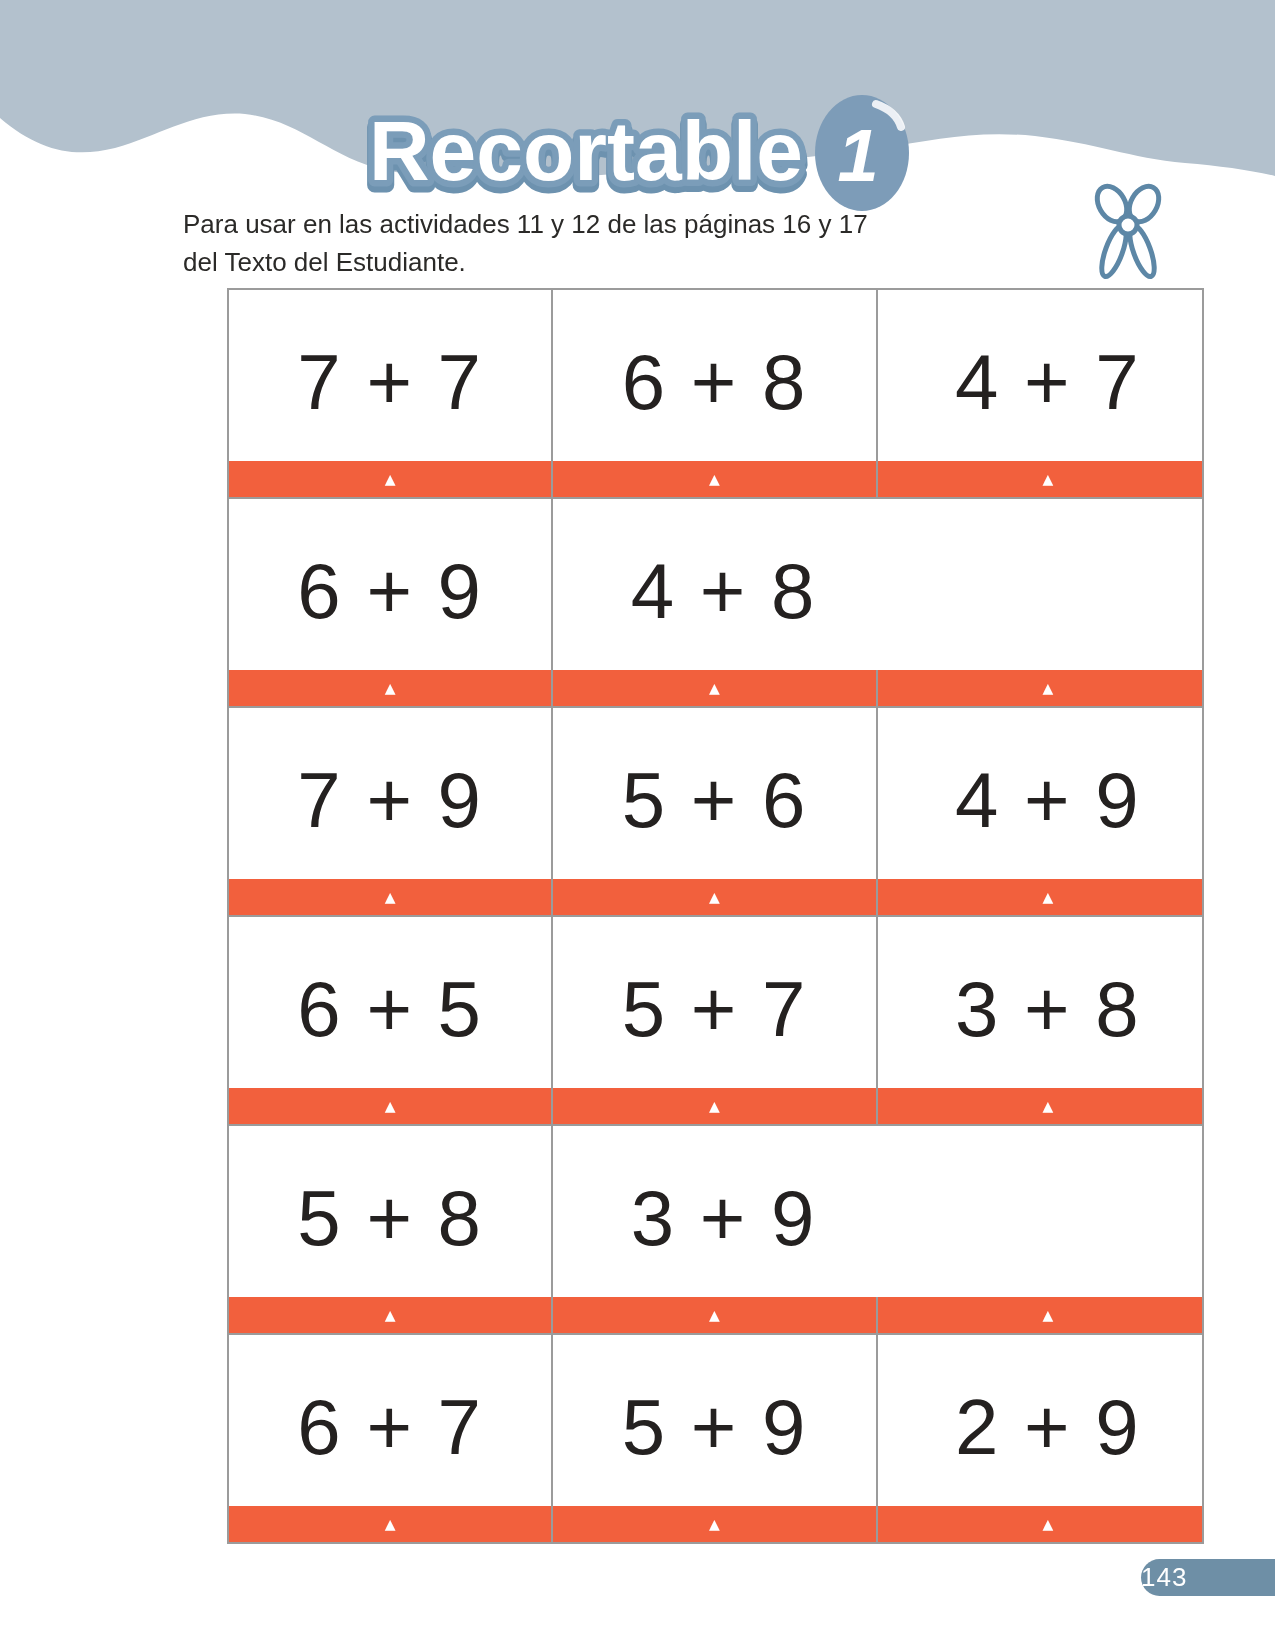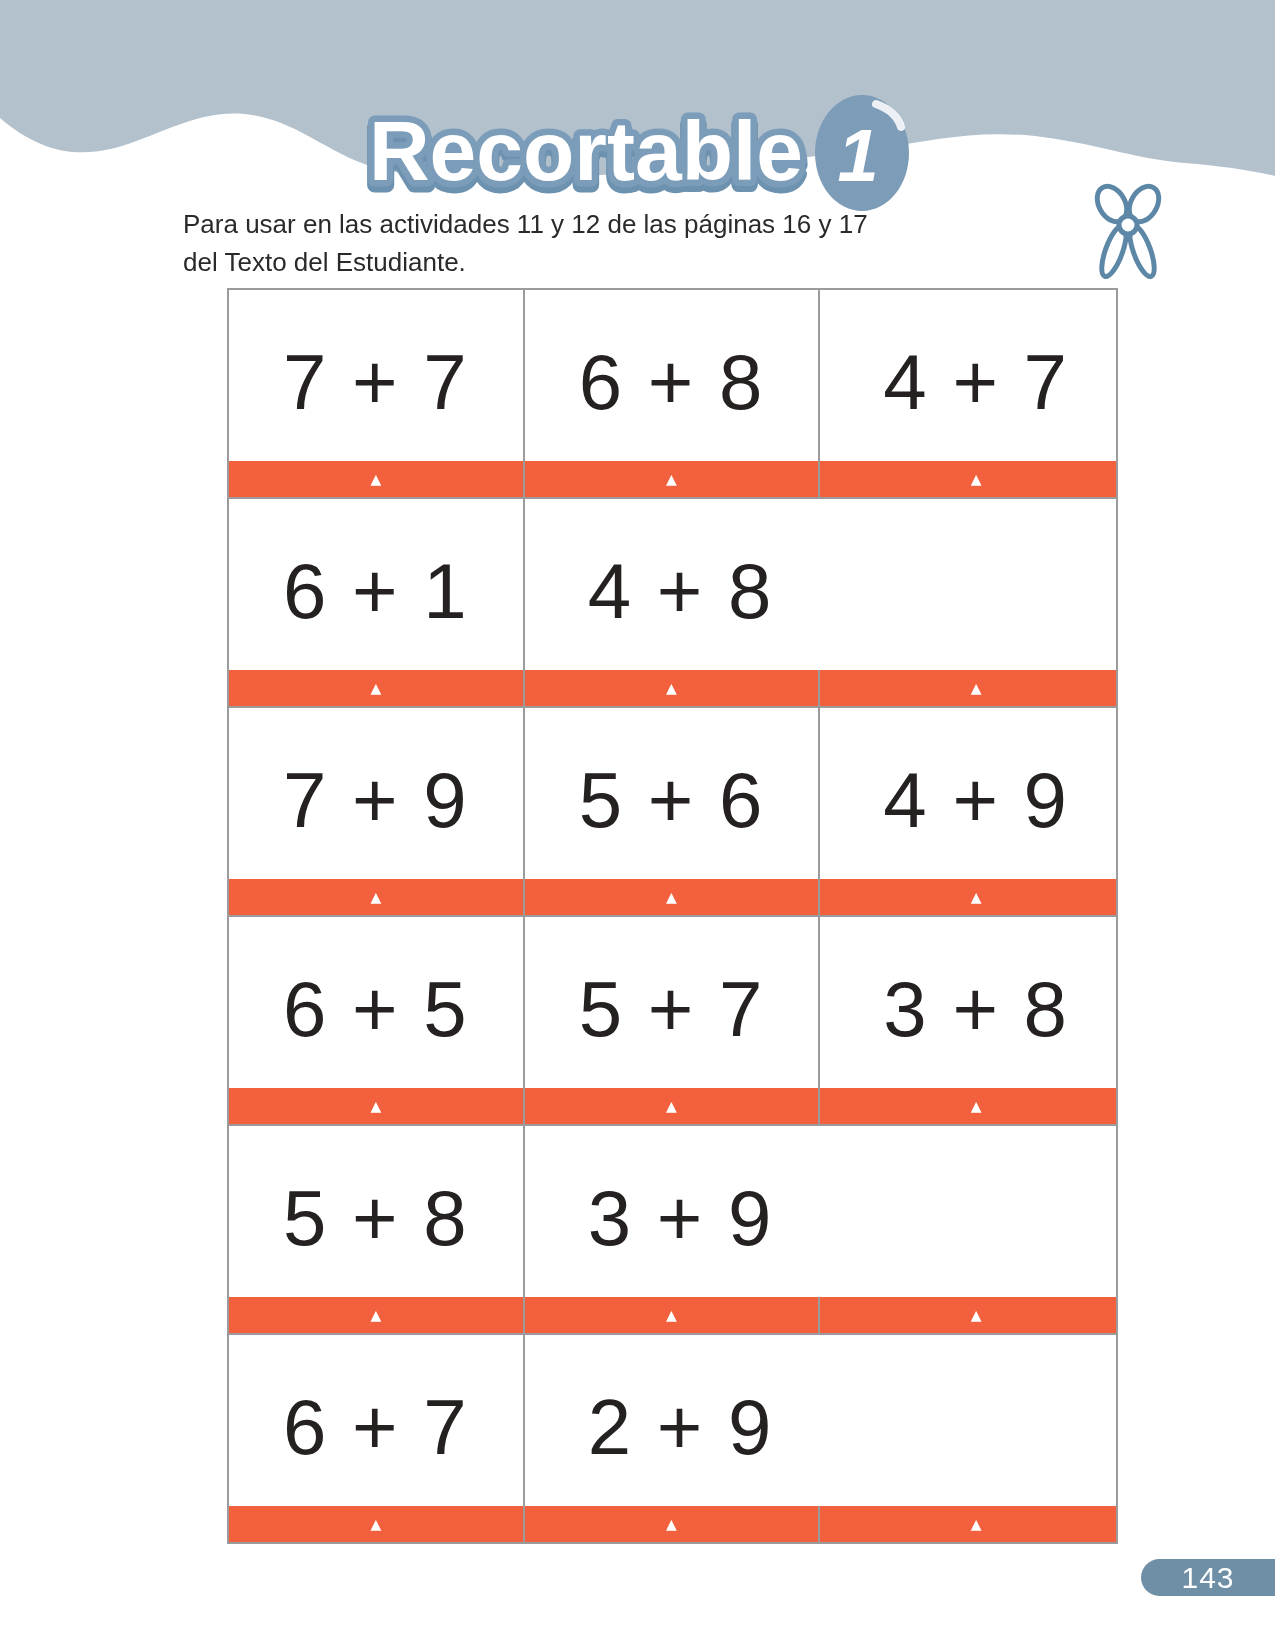--- a/index.html
+++ b/index.html
@@ -22,21 +22,21 @@
   .title-number{
     font-family:"Liberation Sans",sans-serif;font-weight:bold;font-size:74px;
     fill:#ffffff;font-style:italic;
   }
   .instructions{
     position:absolute;left:183px;top:181px;width:760px;
     font-size:26px;line-height:38px;color:#2b2a28;margin-top:24px;
   }
   
   .card-table{
-    position:absolute;left:227px;top:288px;width:891px;
+    position:absolute;left:227px;top:288px;width:977px;
     border:2px solid #9b9b9b;box-sizing:border-box;background:#ffffff;
   }
   .card-row{border-bottom:2px solid #9b9b9b;}
   .card-row:last-child{border-bottom:none;border-radius:15px;}
   .cells,.strips{display:grid;grid-template-columns:1fr 1fr 1fr;}
   .cell{
     height:171px;border-right:2px solid #9b9b9b;box-sizing:border-box;
     display:flex;align-items:center;justify-content:center;padding-top:14px;
     font-size:78px;color:#242120;letter-spacing:2px;
   }
@@ -46,22 +46,22 @@
     box-sizing:border-box;display:flex;align-items:center;justify-content:center;
   }
   .strip .tri{
     color:#ffffff;font-size:14px;line-height:1;
     font-family:"DejaVu Sans",sans-serif;
   }
   
   .page-pill{
     position:absolute;left:1141px;top:1559px;width:134px;height:37px;
     background:#6e8fa6;border-radius:19px 0 0 19px;
-    display:flex;align-items:center;justify-content:center;
-    color:#ffffff;font-size:30px;letter-spacing:1px;
+    display:flex;align-items:center;justify-content:flex-start;
+    color:#ffffff;font-size:26px;letter-spacing:1px;
   }
 </style>
 </head>
 <body>
 
 <svg class="header-svg" width="1275" height="320" viewBox="0 0 1275 320">
 
   <path fill="#b3c1cd" d="M0,118 C40,152 75,158 115,148 C160,136 195,110 245,114
            C300,120 330,158 385,170 C480,188 560,178 640,172
            C730,165 810,158 880,148 C935,140 975,130 1035,136
@@ -107,21 +107,21 @@
           <span class="tri">▲</span>
         </div>
       <div class="strip">
           <span class="tri">▲</span>
         </div>
     </div>
   </div>
 
   <div class="card-row">
     <div class="cells">
-      <div class="cell">6 + 1</div>
+      <div class="cell">6 + 9</div>
       <div class="cell">4 + 8</div>
     </div>
     <div class="strips">
       <div class="strip">
           <span class="tri">▲</span>
         </div>
       <div class="strip">
           <span class="tri">▲</span>
         </div>
       <div class="strip">
@@ -182,20 +182,21 @@
         </div>
       <div class="strip">
           <span class="tri">▲</span>
         </div>
     </div>
   </div>
 
   <div class="card-row">
     <div class="cells">
       <div class="cell">6 + 7</div>
+      <div class="cell">5 + 9</div>
       <div class="cell">2 + 9</div>
     </div>
     <div class="strips">
       <div class="strip">
           <span class="tri">▲</span>
         </div>
       <div class="strip">
           <span class="tri">▲</span>
         </div>
       <div class="strip">

